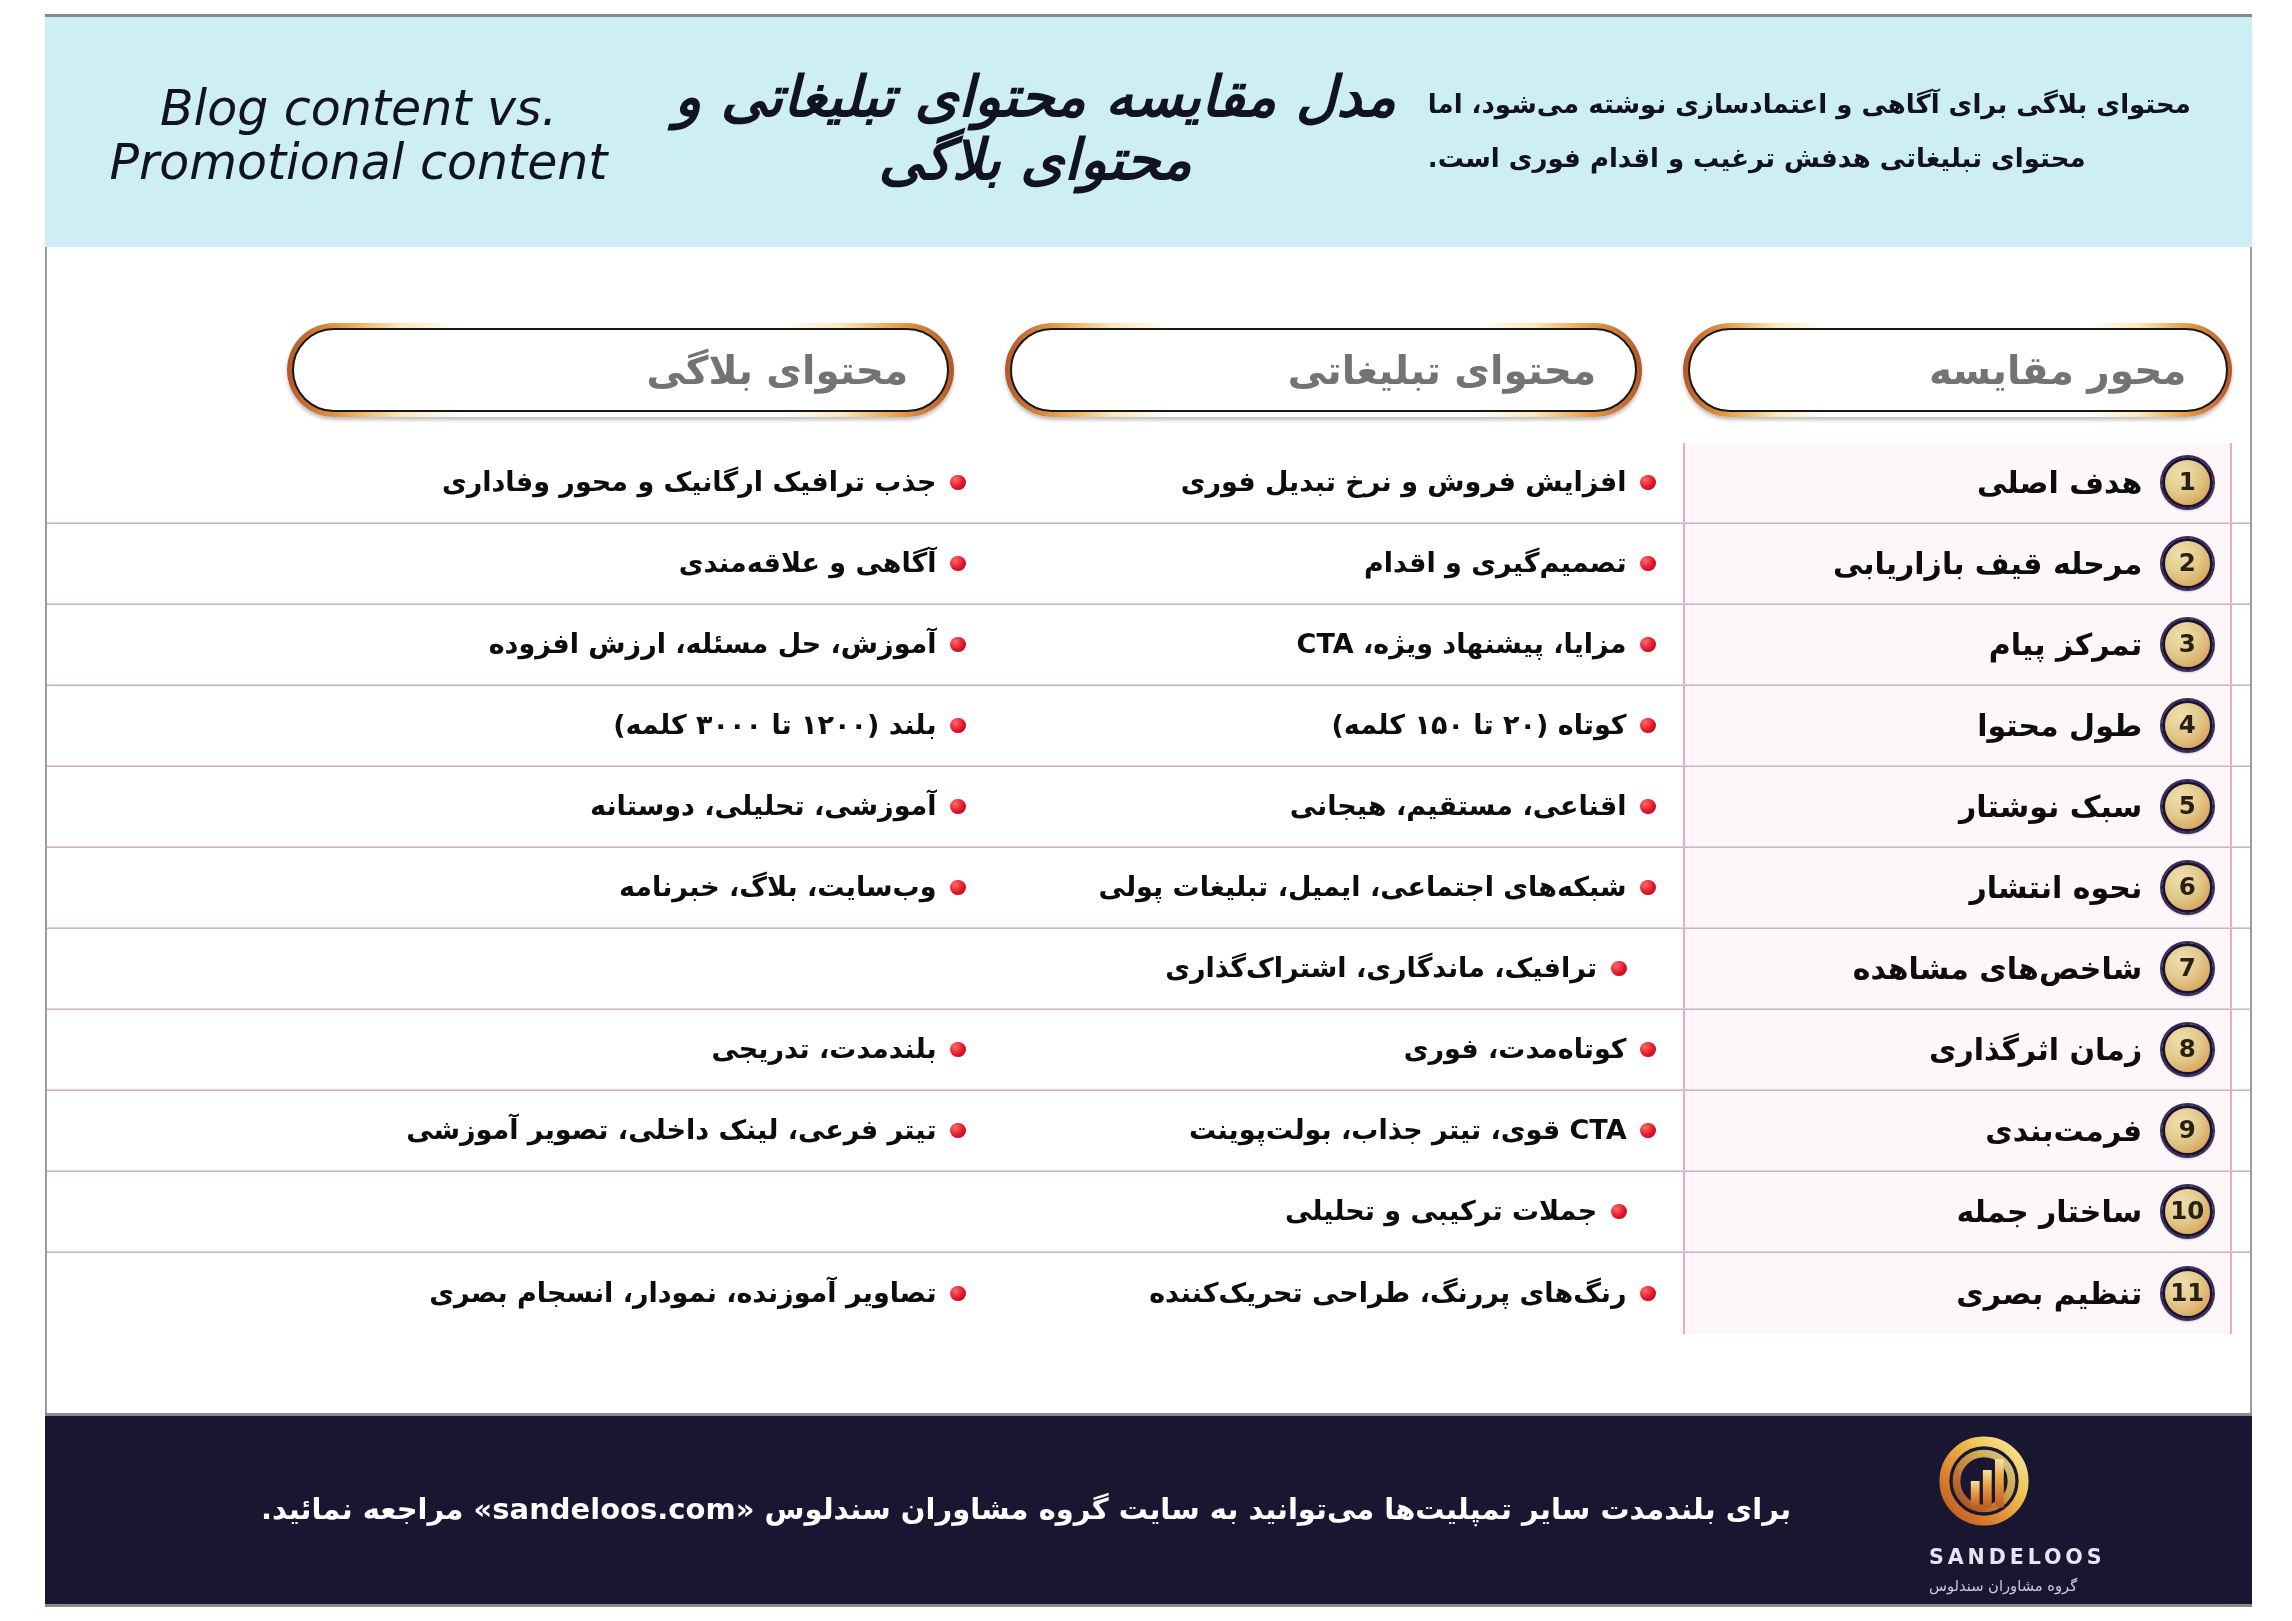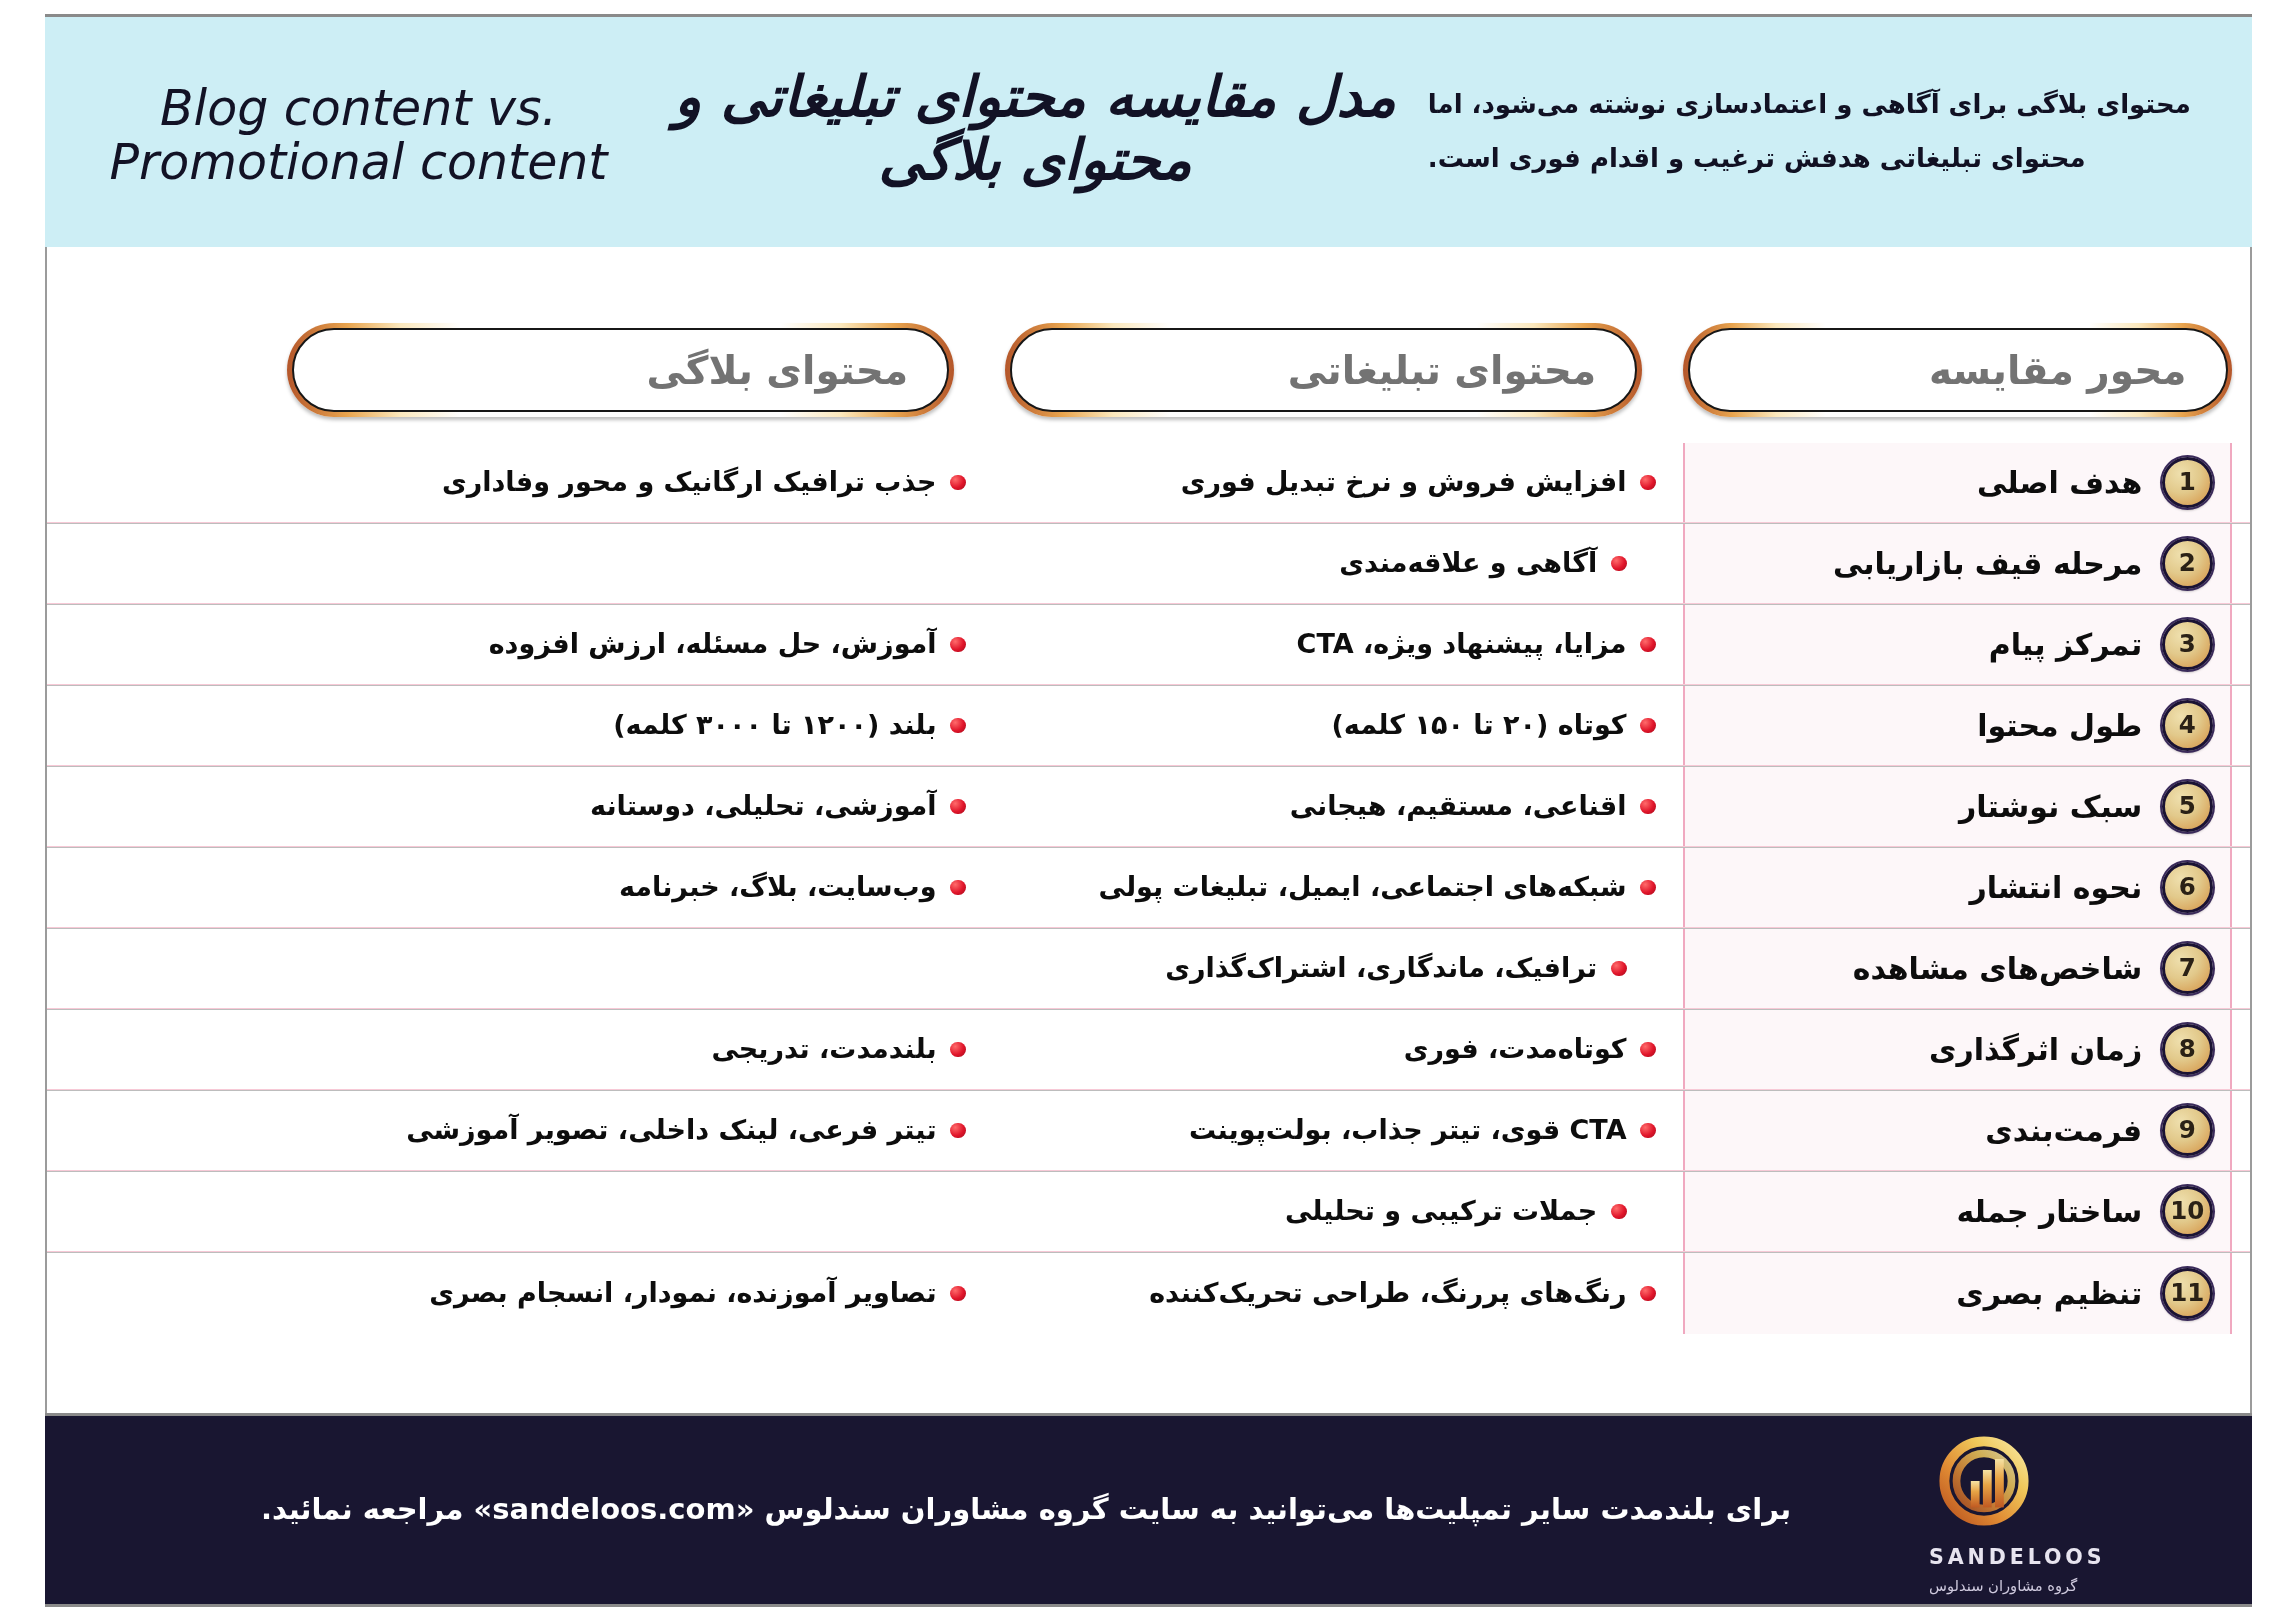--- a/index.html
+++ b/index.html
@@ -326,20 +326,24 @@
             <span class="dot"></span>
             <span class="value-label">جذب ترافیک ارگانیک و محور وفاداری</span>
           </div>
         </div>
         <div class="row">
           <div class="cell-axis">
             <div class="badge">
               <span>2</span>
             </div>
             <div class="axis-label">مرحله قیف بازاریابی</div>
+          </div>
+          <div class="cell-value cell-promo">
+            <span class="dot"></span>
+            <span class="value-label">تصمیم‌گیری و اقدام</span>
           </div>
           <div class="cell-value cell-blog">
             <span class="dot"></span>
             <span class="value-label">آگاهی و علاقه‌مندی</span>
           </div>
         </div>
         <div class="row">
           <div class="cell-axis">
             <div class="badge">
               <span>3</span>

